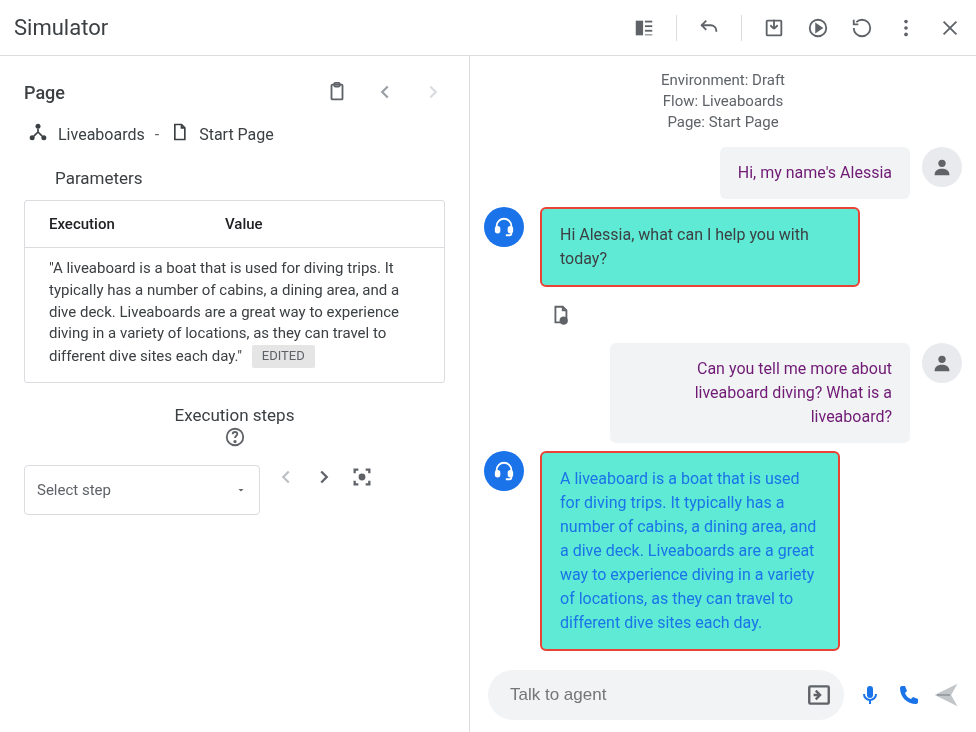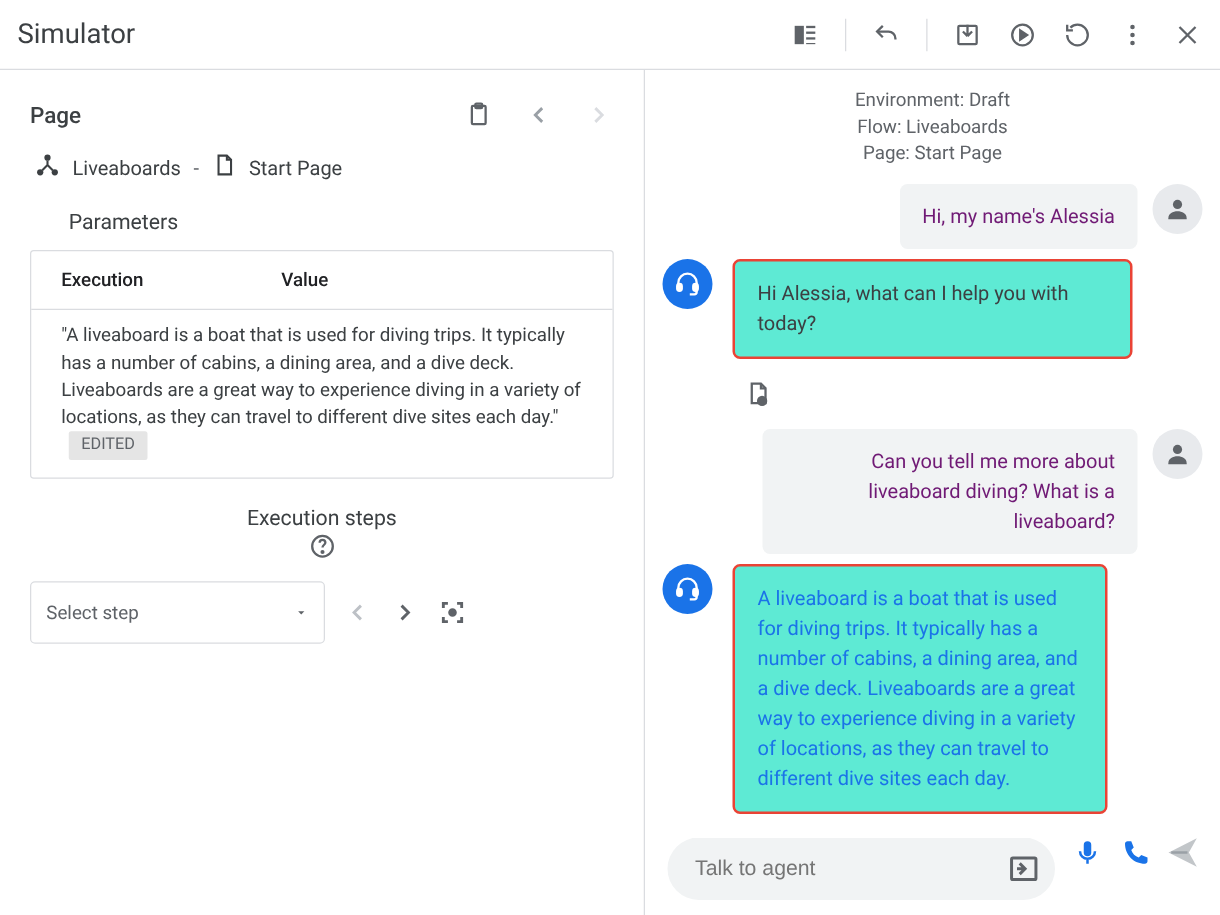--- a/index.html
+++ b/index.html
@@ -20,56 +20,56 @@
     border-bottom: 1px solid #dadce0;
     gap: 37px;
   }
   .topbar .title { font-size: 22px; color: #3c4043; font-weight: 400; }
   .topbar .actions { display: flex; align-items: center; gap: 20px; }
   .topbar .sep { width: 1px; height: 26px; background: #dadce0; }
   .icon-btn { width: 24px; height: 24px; display: flex; align-items: center; justify-content: center; color: #5f6368; cursor: pointer; }
   .icon-btn svg { width: 22px; height: 22px; }
   .main { display: flex; height: calc(100% - 56px); }
   .left-panel {
-    width: 516px;
+    width: 470px;
     border-right: 1px solid #dadce0;
     padding: 24px 24px 0 24px;
     overflow: hidden;
     flex-shrink: 0;
   }
   .page-header { display: flex; align-items: center; justify-content: space-between; margin-bottom: 18px; }
   .page-header h2 { font-size: 18px; font-weight: 500; color: #3c4043; }
   .page-header .nav { display: flex; align-items: center; gap: 24px; }
   .breadcrumb { display: flex; align-items: center; gap: 10px; font-size: 16px; color: #3c4043; margin-bottom: 22px; margin-left: 4px; }
   .breadcrumb .dash { color: #5f6368; }
   .section-title { font-size: 17px; font-weight: 400; color: #3c4043; margin-bottom: 12px; margin-left: 31px; }
   .param-table { border: 1px solid #dadce0; border-radius: 3px; width: 100%; }
   .param-table .thead { display: flex; padding: 14px 24px; font-size: 15px; font-weight: 500; color: #202124; border-bottom: 1px solid #dadce0; }
   .param-table .col-param { width: 176px; flex-shrink: 0; }
   .param-table .col-value { flex: 1; }
   .param-table .trow { display: flex; padding: 10px 24px 14px 24px; font-size: 15px; color: #3c4043; line-height: 1.45; align-items: center; }
   .param-table .col-param.cell { overflow: hidden; white-space: nowrap; padding-right: 8px; }
   .edited-badge { display: inline-block; background: #e5e5e5; color: #5f6368; font-size: 13px; padding: 2px 10px; border-radius: 2px; margin-left: 6px; vertical-align: bottom; }
   .exec-steps { margin-top: 22px; display: flex; align-items: center; font-size: 17px; color: #3c4043; flex-direction: column; }
-  .step-row { display: flex; align-items: center; gap: 14px; margin-top: 16px; }
+  .step-row { display: flex; align-items: flex-start; gap: 14px; margin-top: 16px; }
   .select-box { width: 236px; height: 50px; border: 1px solid #dadce0; border-radius: 4px; display: flex; align-items: center; justify-content: space-between; padding: 0 12px; font-size: 15px; color: #5f6368; cursor: pointer; }
   .right-panel { flex: 1; display: flex; flex-direction: column; position: relative; }
   .env-info { text-align: center; font-size: 15px; color: #5f6368; padding: 14px 0 6px 0; line-height: 1.4; }
   .chat-area { flex: 1; overflow: auto; padding: 0 6px 80px 6px; }
   .msg-row { display: flex; align-items: flex-start; margin: 8px 0; padding: 0 8px; }
   .msg-row.user { justify-content: flex-end; }
   .avatar { width: 40px; height: 40px; border-radius: 50%; display: flex; align-items: center; justify-content: center; flex-shrink: 0; }
   .avatar.agent { background: #1a73e8; color: #fff; margin-right: 16px; }
   .avatar.user { background: #e8eaed; color: #5f6368; margin-left: 12px; }
   .bubble { max-width: 320px; padding: 14px 18px; border-radius: 6px; font-size: 16px; line-height: 1.5; color: #701a75; }
   .bubble.user { background: #f1f3f4; text-align: right; }
   .bubble.agent { background: #5eead4; border: 2px solid #ea4335; color: #3c4043; }
   .bubble.agent.blue-text { color: #1a73e8; }
   .file-icon-row { padding: 8px 0 8px 72px; }
-  .input-bar { position: absolute; bottom: 12px; left: 0; right: 0; display: flex; gap: 14px; padding: 0 18px; }
+  .input-bar { position: absolute; bottom: 12px; left: 0; right: 0; display: flex; align-items: center; gap: 14px; padding: 0 18px; }
   .input-box { flex: 1; background: #f1f3f4; border-radius: 26px; height: 50px; display: flex; align-items: center; padding: 0 12px 0 22px; }
   .input-box input { flex: 1; border: none; background: transparent; font-size: 17px; color: #5f6368; outline: none; }
   .input-action { width: 26px; height: 26px; color: #5f6368; margin-left: 10px; display:flex; align-items:center; justify-content:center; }
   .bar-icon { color: #1a73e8; width:24px; height:24px; display:flex; align-items:center; justify-content:center; cursor:pointer; }
   .bar-icon.send { color: #9aa0a6; }
 </style>
 </head>
 <body>
 
 <div class="topbar">

